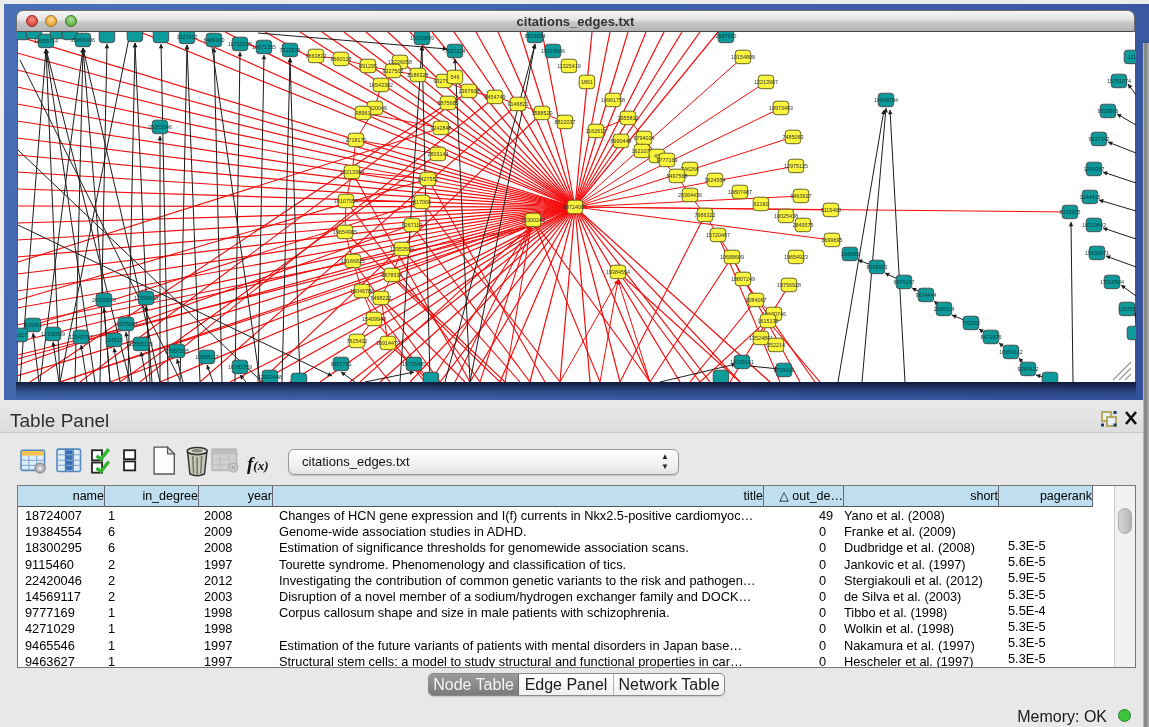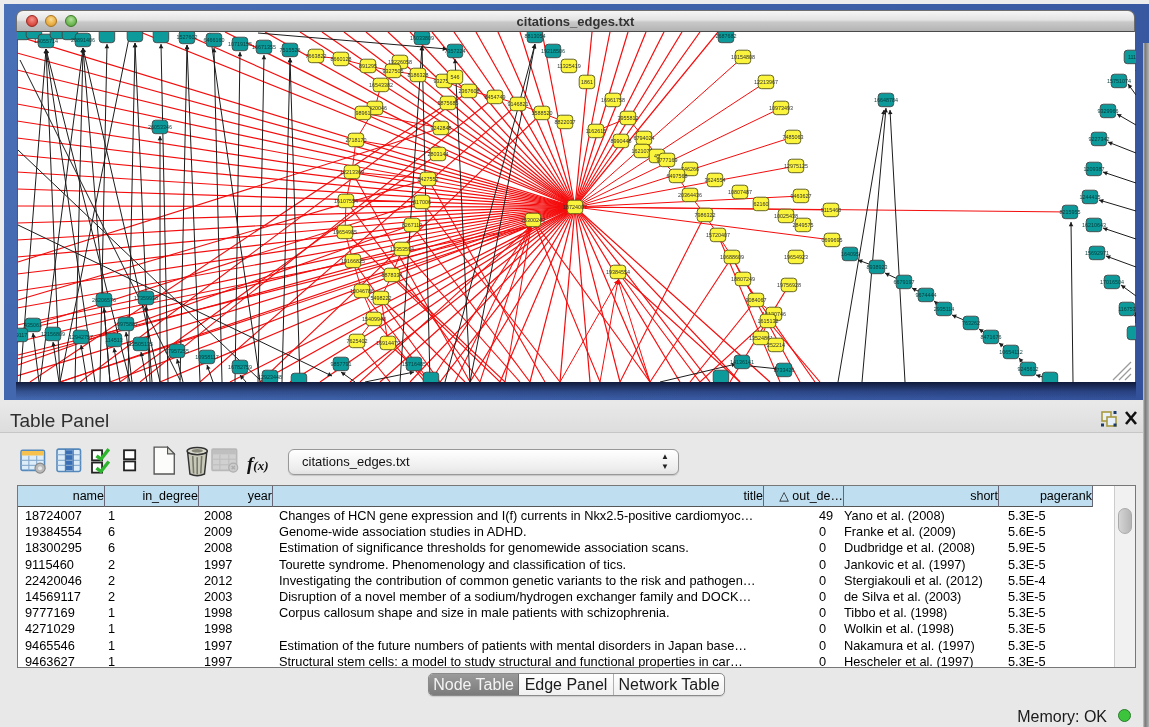--- a/index.html
+++ b/index.html
@@ -36,21 +36,21 @@
   line-height:21px; border-right:1px solid #667; }
 #tbody { position:absolute; left:0; top:22px; width:1097px; }
 .tr { position:relative; height:16.2px; font-size:12.8px; color:#000; white-space:nowrap; }
 .td { position:absolute; top:0; overflow:hidden; }
 .c0 { left:7px;  width:80px; }
 .c1 { left:90px; width:90px; }
 .c2 { left:186px; width:70px; }
 .c3 { left:261px; width:484px; }
 .c4 { left:757px; width:70px;margin-left:44px; }
 .c5 { left:826px; width:150px; }
-.c6 { left:990px; width:90px; }
+.c6 { left:990px; width:90px;margin-top:30px; }
 #vscroll { position:absolute; right:0px; top:0px; width:21px; height:183px; background:#f1f1f1;
   border-left:1px solid #cccccc; }
 #vthumb { position:absolute; left:3px; top:22px; width:14px; height:26px; background:linear-gradient(90deg,#d5d5d5,#b5b5b5); border-radius:7px; border:1px solid #aaa; }
 #tabs { position:absolute; left:428px; top:273px; width:297px; height:23px; border:1px solid #8a8a8a;
   border-radius:5px; background:linear-gradient(180deg,#ffffff,#f0f0f0); display:flex;
   font-size:16px; overflow:hidden; box-shadow:0 1px 1px rgba(0,0,0,0.12);}
 #tabs div { line-height:22px; text-align:center; color:#1a1a1a; }
 #tab1 { width:90px; background:linear-gradient(180deg,#9a9a9a,#7b7b7b); color:#f4f4f4 !important;
   border-right:1px solid #6f6f6f; }
 #tab2 { width:95px; border-right:1px solid #b0b0b0; }
@@ -851,21 +851,21 @@
           <div class="td c1">1</div>
           <div class="td c2">1998</div>
           <div class="td c4">0</div>
           <div class="td c5">Wolkin et al. (1998)</div>
           <div class="td c6">5.3E-5</div>
 </div>
 <div class="tr">
 <div class="td c0">9465546</div>
           <div class="td c1">1</div>
           <div class="td c2">1997</div>
-<div class="td c3">Estimation of the future numbers of patients with mental disorders in Japan base…</div>
+<div class="td c3">Estimation of the future variants of patients with mental disorders in Japan base…</div>
           <div class="td c4">0</div>
           <div class="td c5">Nakamura et al. (1997)</div>
           <div class="td c6">5.3E-5</div>
 </div>
 <div class="tr">
 <div class="td c0">9463627</div>
           <div class="td c1">1</div>
           <div class="td c2">1997</div>
 <div class="td c3">Structural stem cells: a model to study structural and functional properties in car…</div>
           <div class="td c4">0</div>

